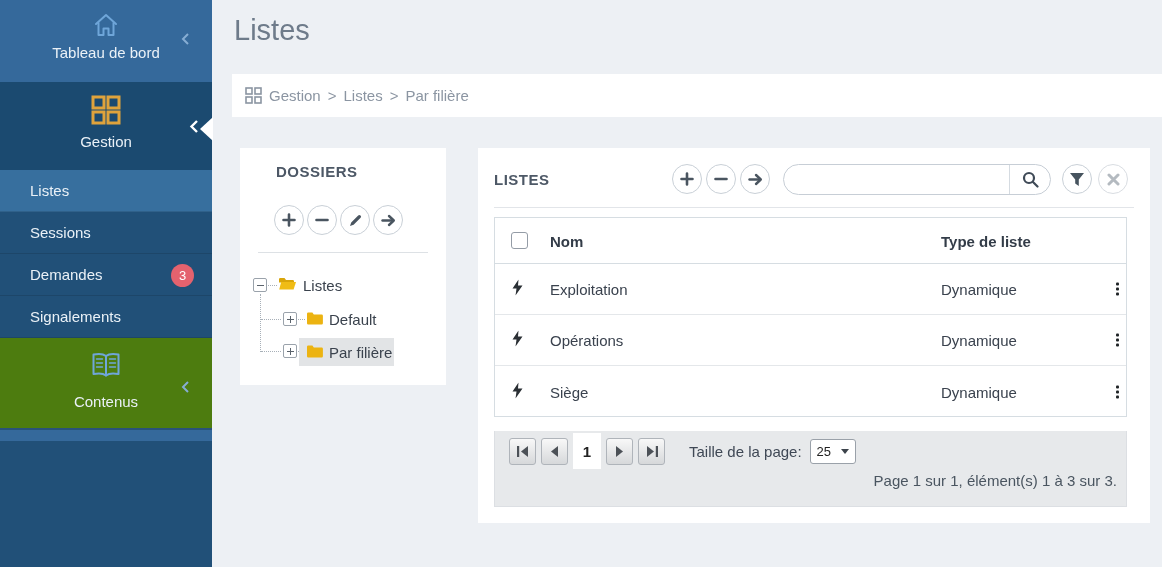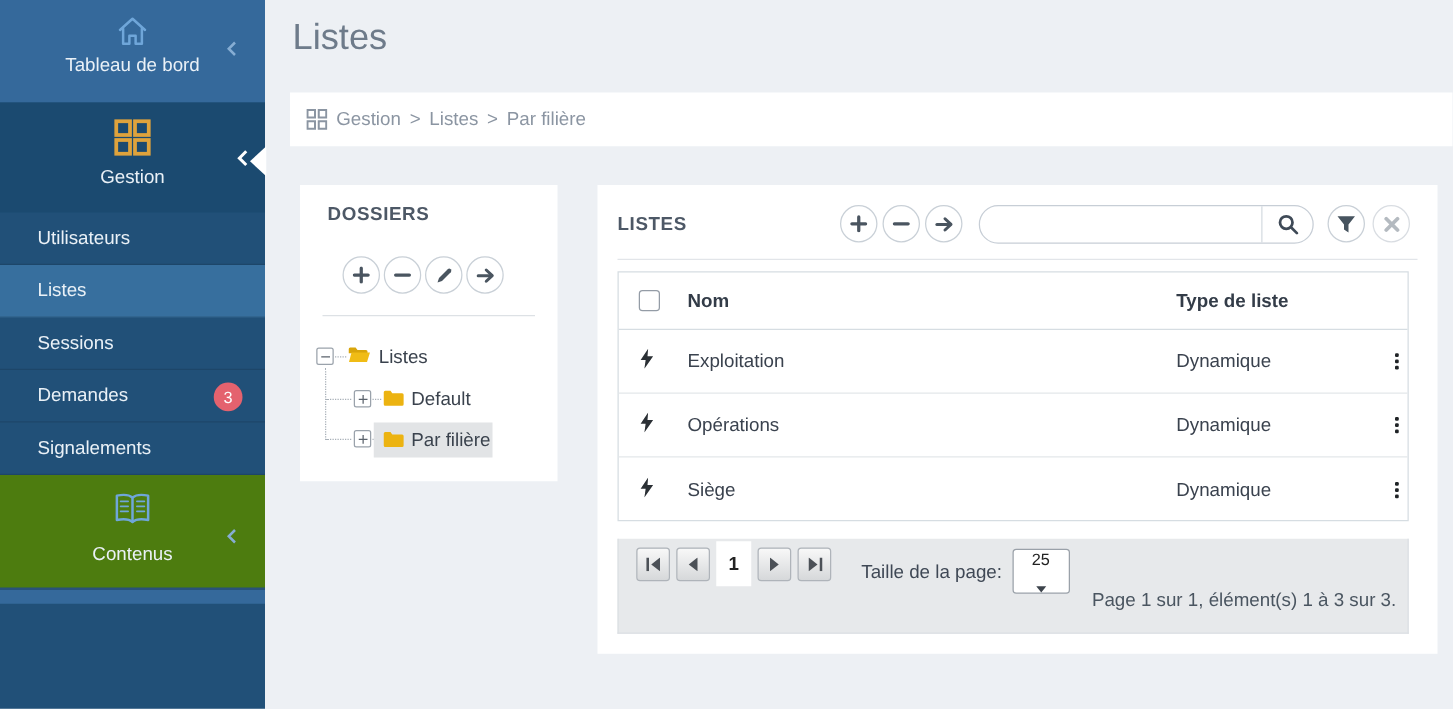--- a/index.html
+++ b/index.html
@@ -72,22 +72,22 @@
   
   .pager { position:absolute; left:16px; top:283px; width:633px; height:76px; background:#E7E9EB;
            border:1px solid #DCDFE3; border-top:none; }
   .pg-btns { position:absolute; left:14px; top:2px; height:36px; display:flex; align-items:center; gap:5px; }
   .pgbtn { width:27px; height:27px; border:1px solid #AFB4BA; border-radius:3px;
            background:linear-gradient(#F8F8F8,#D6D8DA); display:flex; align-items:center; justify-content:center; cursor:pointer; }
   .pg-current { width:28px; height:36px; background:#fff; display:flex; align-items:center; justify-content:center;
            font-weight:bold; font-size:15px; color:#222; }
   .pg-size { position:absolute; left:194px; top:8px; display:flex; align-items:center; gap:8px;
            font-size:15px; color:#3F4855; }
-  .pg-select { width:46px; height:36px; background:#fff; border:1px solid #9AA1A9; border-radius:3px;
-           display:flex; align-items:center; justify-content:space-between; padding:0 6px; font-size:13px; color:#222; cursor:pointer;flex-direction:column; }
+  .pg-select { width:46px; height:25px; background:#fff; border:1px solid #9AA1A9; border-radius:3px;
+           display:flex; align-items:center; justify-content:space-between; padding:0 6px; font-size:13px; color:#222; cursor:pointer; }
   .pg-select .arr { width:0; height:0; border-left:4px solid transparent; border-right:4px solid transparent; border-top:5px solid #3C434B; }
   .pg-summary { position:absolute; right:9px; top:41px; font-size:15px; color:#4A5560; }
 </style>
 </head>
 <body>
 
 <div class="sidebar">
 
   <div class="side-sec sec-dash">
     <span class="sec-icon" style="top:12px">
@@ -115,23 +115,20 @@
     </span>
     <span class="sec-label" style="top:51px">Gestion</span>
     <span class="sec-chevron" style="right:13px; top:37px">
       <svg width="11" height="15" viewBox="0 0 11 15" fill="none" stroke="#FFFFFF" stroke-width="2.4">
           <path d="M9 2 L3.5 7.5 L9 13"></path>
         </svg>
     </span>
   </div>
 
   <div class="menu">
-    <div class="menu-item">
-      <span>Utilisateurs</span>
-    </div>
     <div class="menu-item selected">
       <span>Listes</span>
     </div>
     <div class="menu-item">
       <span>Sessions</span>
     </div>
     <div class="menu-item">
       <span>Demandes</span>
       <span class="badge">3</span>
     </div>
@@ -173,21 +170,21 @@
     </svg>
   </span>
   <span>Gestion</span>
   <span>&gt;</span>
   <span>Listes</span>
   <span>&gt;</span>
   <span>Par filière</span>
 </div>
 
 <div class="card" id="dossiers-card">
-  <span class="panel-title" style="left:22px; top:15px">DOSSIERS</span>
+  <span class="panel-title" style="left:36px; top:15px">DOSSIERS</span>
 
   <div class="d-toolbar">
     <div class="cbtn">
       <svg width="14" height="14" viewBox="0 0 14 14" stroke="#4A5560" stroke-width="2.6" stroke-linecap="round">
           <path d="M7 1.5 V12.5 M1.5 7 H12.5"></path>
         </svg>
     </div>
     <div class="cbtn">
       <svg width="14" height="14" viewBox="0 0 14 14" stroke="#4A5560" stroke-width="2.6" stroke-linecap="round">
           <path d="M1.5 7 H12.5"></path>

